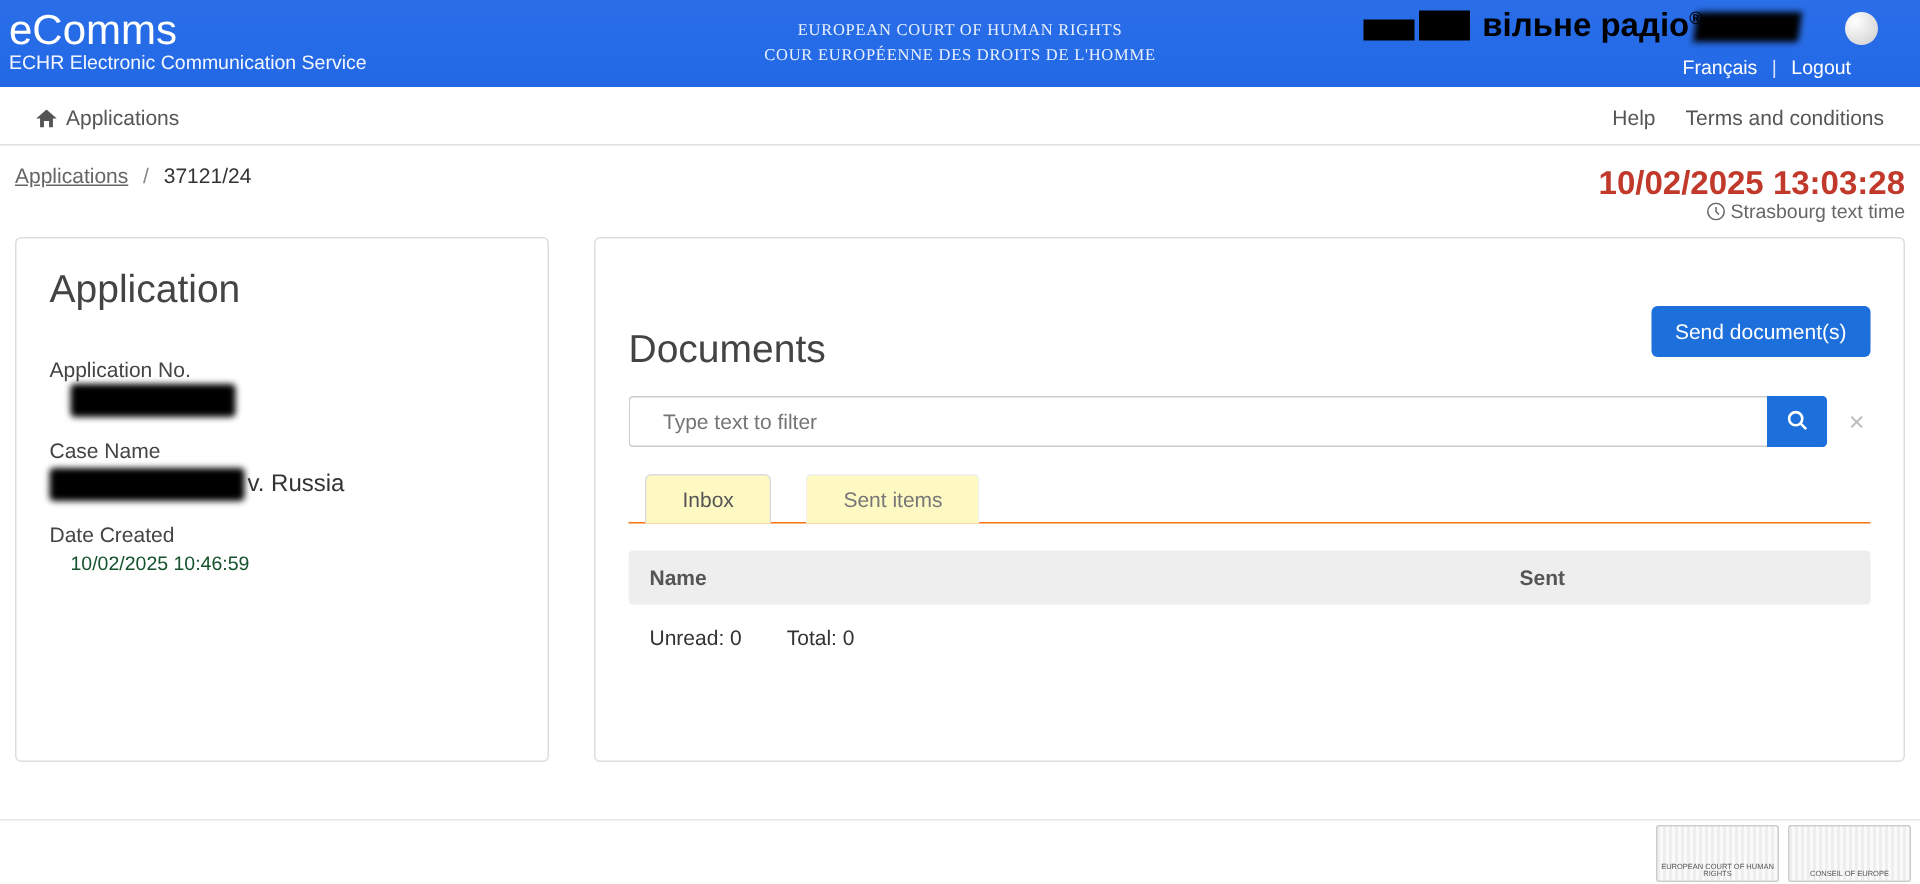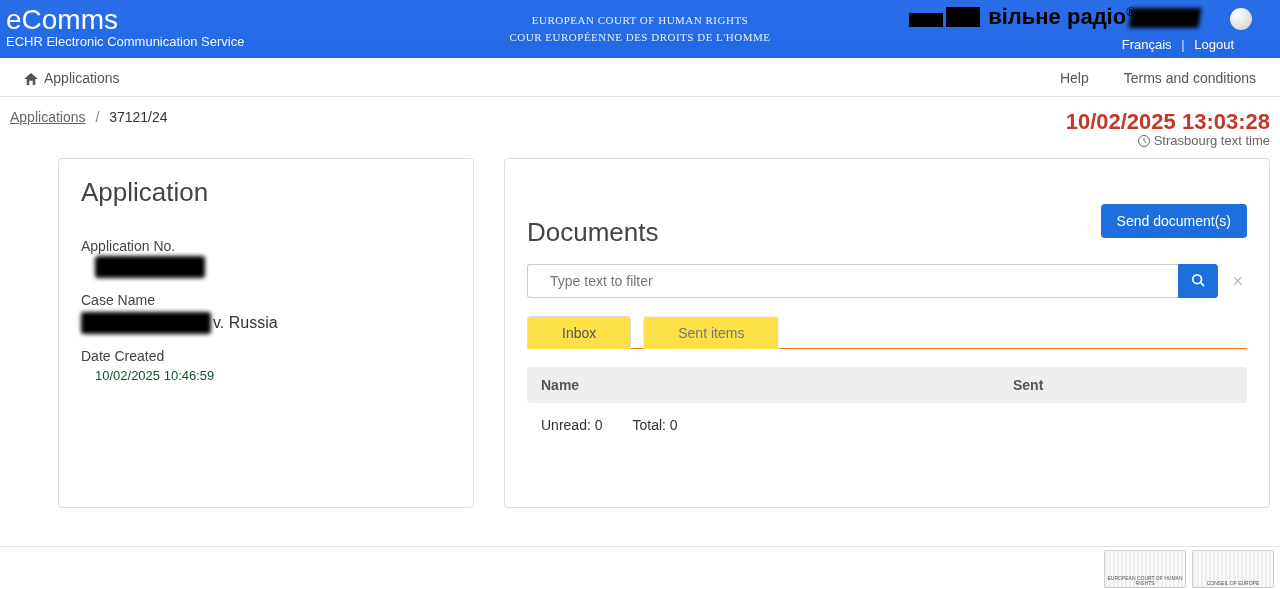--- a/index.html
+++ b/index.html
@@ -68,42 +68,42 @@
     border-top: 1px solid rgba(255,255,255,0.3);
     border-bottom: 1px solid #e0e0e0;
     height: 39px;
     display:flex; align-items:center;
     padding: 0 24px;
     background:#fff;
     color:#555;
     gap: 28px;
   }
   .navbar .left-nav { display:flex; align-items:center; gap:6px; }
-  .navbar .right-nav { margin-left:auto; display:flex; gap:35px;justify-content:flex-end; }
+  .navbar .right-nav { margin-left:auto; display:flex; gap:20px;justify-content:flex-end; }
   .navbar a { color:#555; text-decoration:none; }
   
   .breadcrumb-row {
     display:flex; align-items:flex-start;
     padding: 12px 10px 4px 10px;
   }
   .breadcrumb { font-size:14px; }
   .breadcrumb a { color:#666; text-decoration:underline; }
   .breadcrumb .sep { margin: 0 6px; color:#888;}
   .time-block { margin-left:auto; text-align:right; }
   .time-main { color:#c0392b; font-size:22px; font-weight:700; }
   .time-sub { color:#666; font-size:13px; display:flex; align-items:center; justify-content:flex-end; gap:4px; margin-top:-2px;}
   
   .content { display:flex; gap: 30px; padding: 6px 10px 20px 10px; align-items:stretch;}
   .panel {
     border: 1px solid #ddd;
     border-radius: 4px;
     background:#fff;
     padding: 18px 22px;
   }
-  .panel-left { width: 416px; min-height: 350px; margin-left: 48px; }
+  .panel-left { width: 356px; min-height: 350px; }
   .panel-right { flex:1; min-height: 350px; }
   
   .panel h2 { font-size: 26px; font-weight:500; color:#444; margin-bottom: 30px; }
   .panel-right-head { display:flex; align-items:center; }
   .btn-primary {
     background:#1d6fdc; color:#fff; border:none;
     padding: 9px 16px; border-radius:4px; font-size:14px; cursor:pointer;
     margin-left:auto;
   }
   
@@ -120,22 +120,22 @@
   }
   .filter-btn {
     background:#1d6fdc; color:#fff; border:1px solid #1d6fdc;
     width: 40px; border-radius: 0 3px 3px 0; display:flex; align-items:center; justify-content:center; cursor:pointer;
   }
   .clear-x { color:#bbb; font-size:18px; align-self:center; cursor:pointer; padding:0 4px;}
   
   .tabs { display:flex; gap:12px; }
   .tab {
     border:1px solid #ddd; border-bottom:none;
-    padding: 8px 34px; border-radius:4px 4px 0 0;
-    background:#fde047; color:#555; cursor:pointer;
+    padding: 8px 24px; border-radius:4px 4px 0 0;
+    background:#fef9c3; color:#555; cursor:pointer;margin-left:11px;
   }
   .tab.inactive { border-color:#eee; color:#777;}
   .tab-content { border-top: 1px solid #f97316; margin-top:-1px; padding-top: 18px;}
   
   .table-head {
     background:#eee; display:flex; padding: 10px 14px; font-weight:600; color:#555;
     border-radius:3px;
   }
   .th-name { flex:1; }
   .th-sent { width: 220px;}

